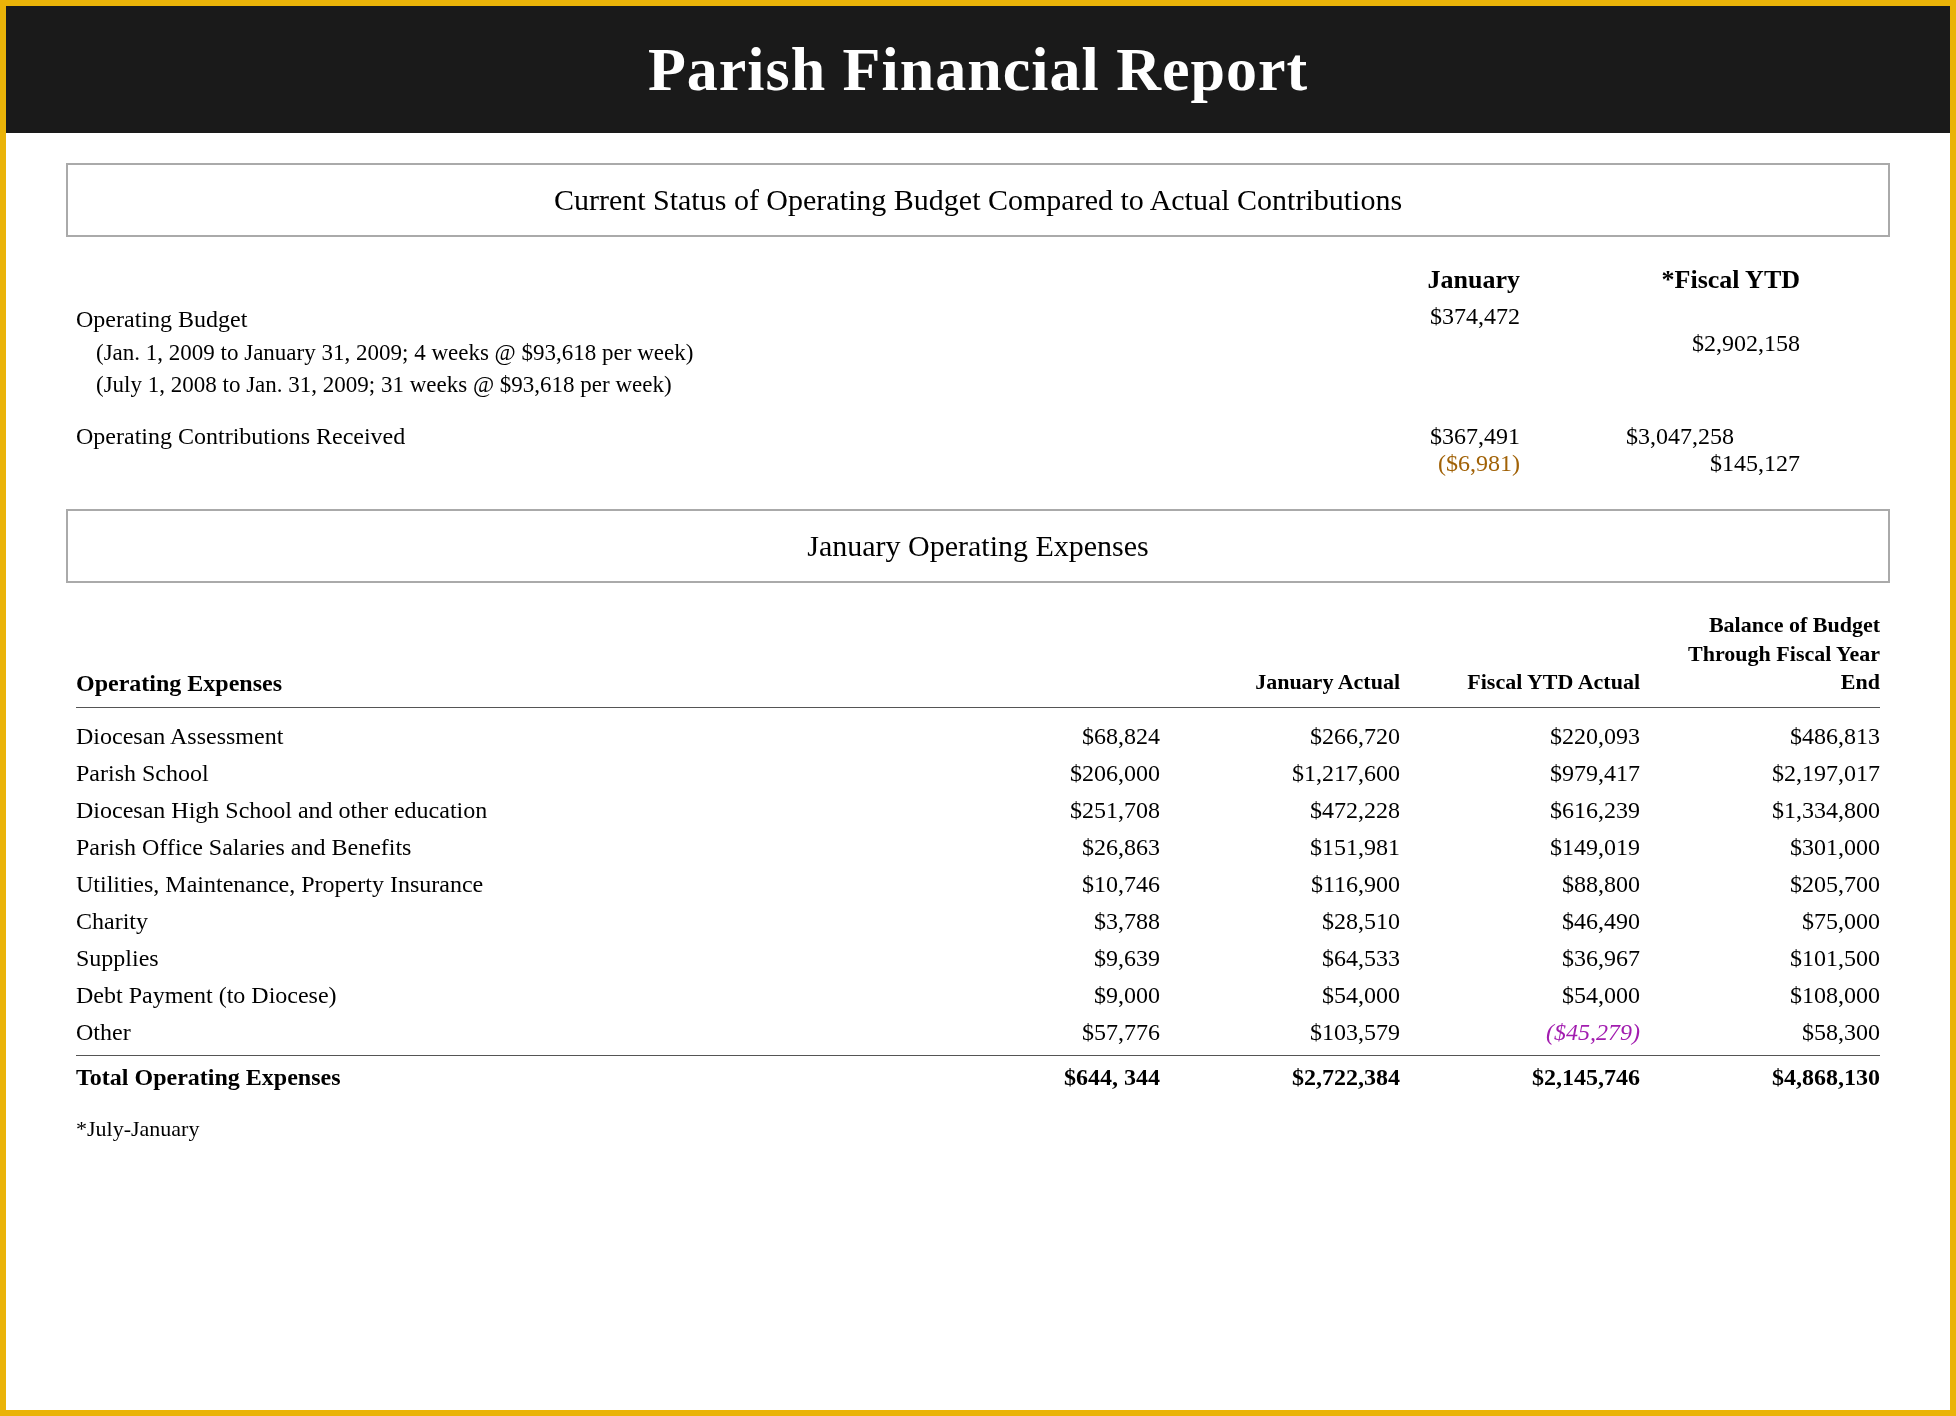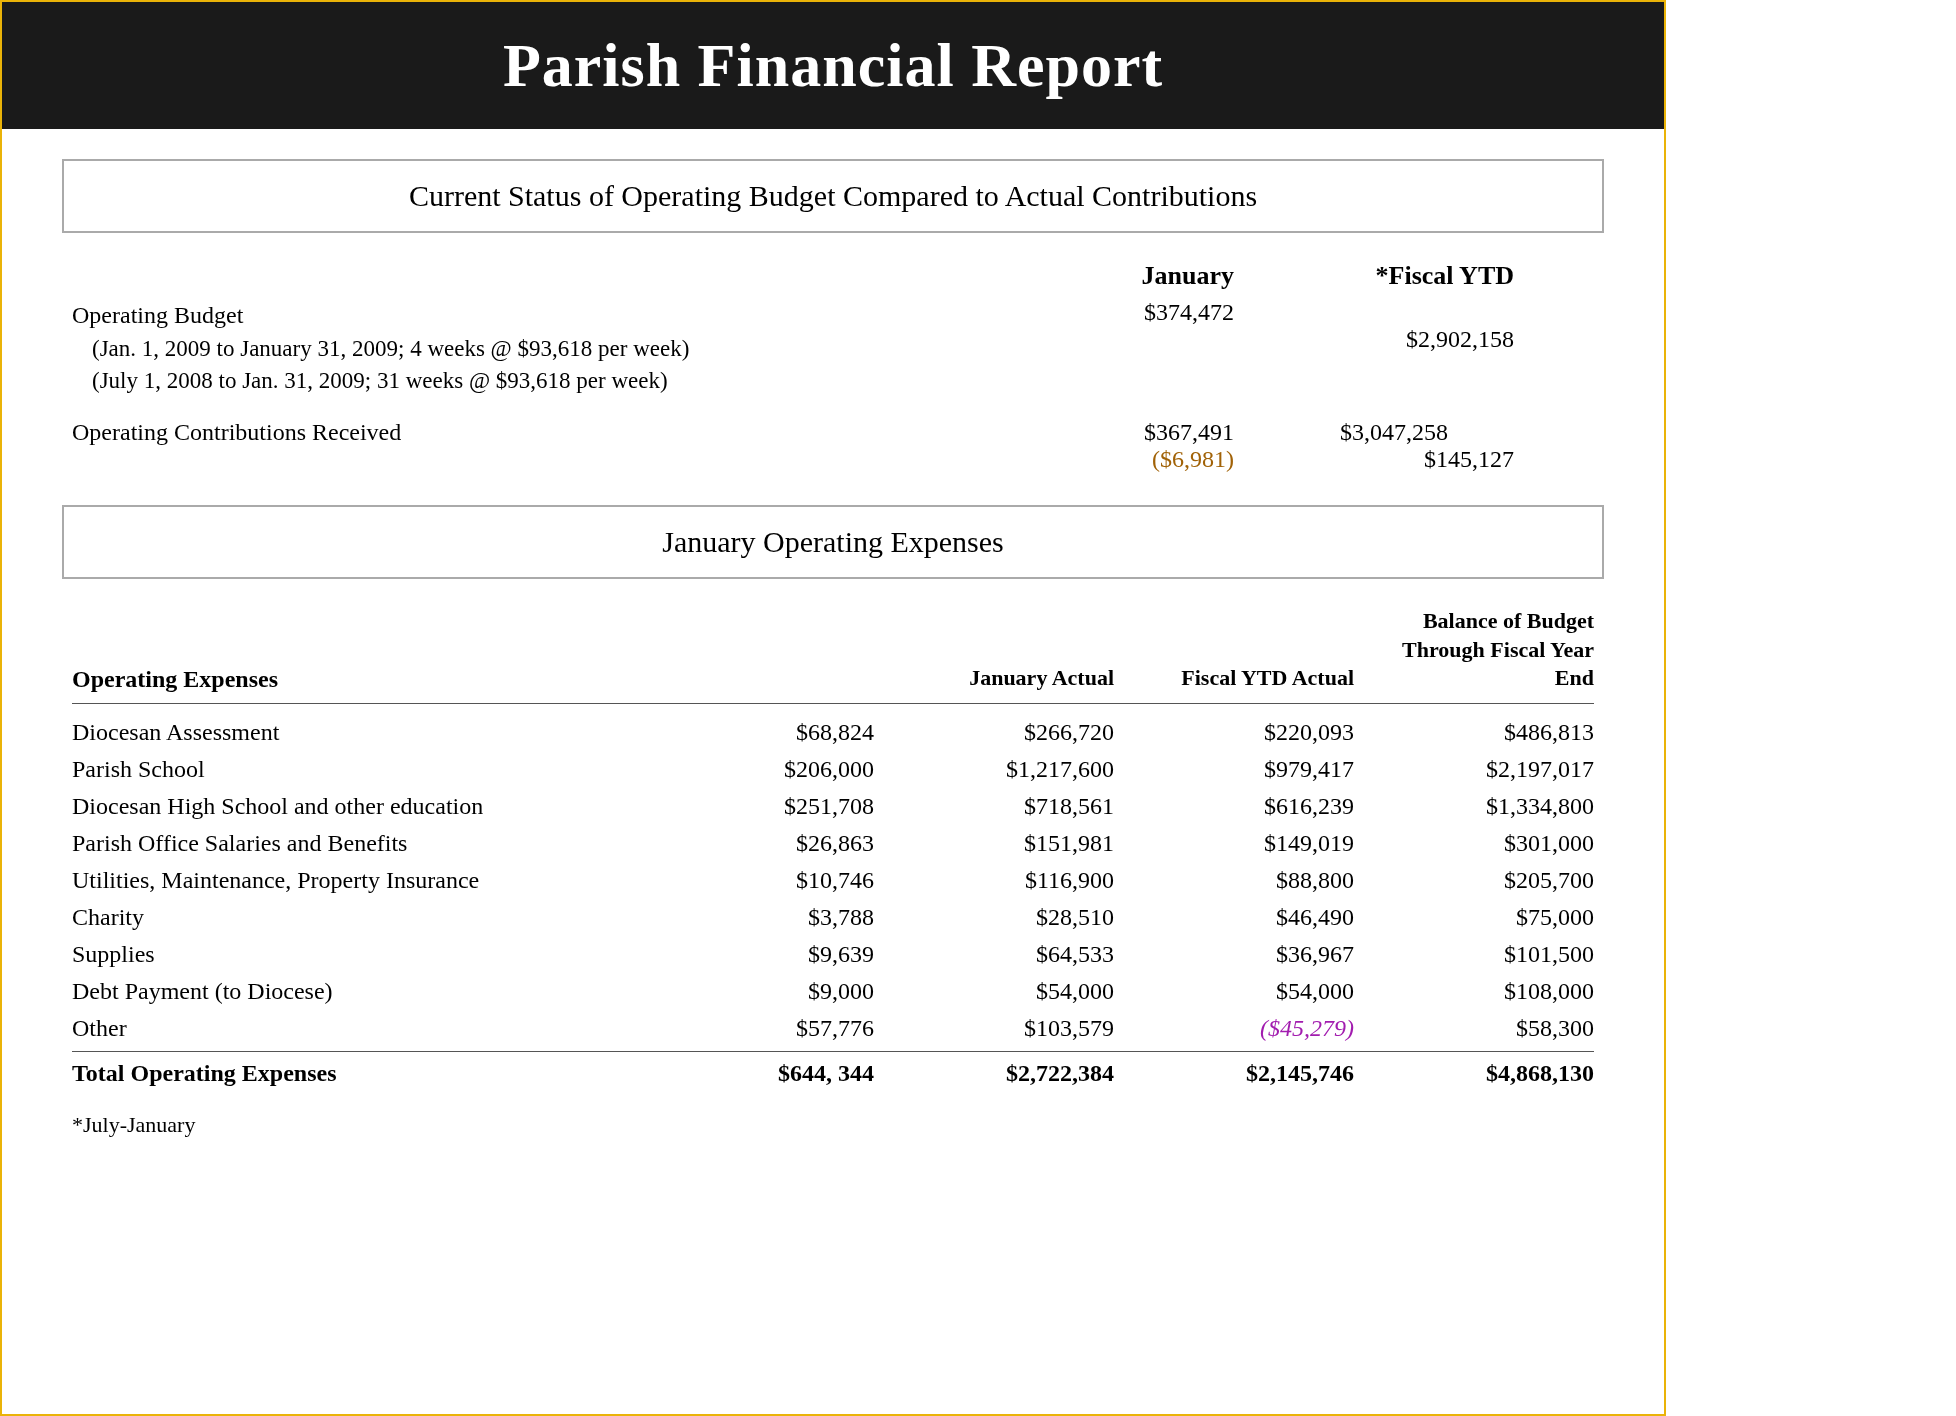--- a/index.html
+++ b/index.html
@@ -3,24 +3,24 @@
   <meta charset="utf-8">
   <style>
     * { margin: 0; padding: 0; box-sizing: border-box; }
     body {
       background: #fff;
       font-family: 'Times New Roman', Times, serif;
       width: 1956px;
       min-height: 1416px;
     }
     .page {
-      width: 1666px;
+      width: 1956px;
       min-height: 1416px;
       background: #fff;
-      border: 2px solid #eab308;
+      border: 6px solid #eab308;
     }
     .header {
       background: #1a1a1a;
       color: #fff;
       text-align: center;
       padding: 28px 40px;
     }
     .header h1 {
       font-size: 62px;
       font-weight: bold;
@@ -222,21 +222,21 @@
           <div class="exp-row">
             <div class="exp-name">Parish School</div>
             <div class="exp-val">$206,000</div>
             <div class="exp-val">$1,217,600</div>
             <div class="exp-val">$979,417</div>
             <div class="exp-val">$2,197,017</div>
           </div>
           <div class="exp-row">
             <div class="exp-name">Diocesan High School and other education</div>
             <div class="exp-val">$251,708</div>
-            <div class="exp-val">$718,561</div>
+            <div class="exp-val">$472,228</div>
             <div class="exp-val">$616,239</div>
             <div class="exp-val">$1,334,800</div>
           </div>
           <div class="exp-row">
             <div class="exp-name">Parish Office Salaries and Benefits</div>
             <div class="exp-val">$26,863</div>
             <div class="exp-val">$151,981</div>
             <div class="exp-val">$149,019</div>
             <div class="exp-val">$301,000</div>
           </div>

